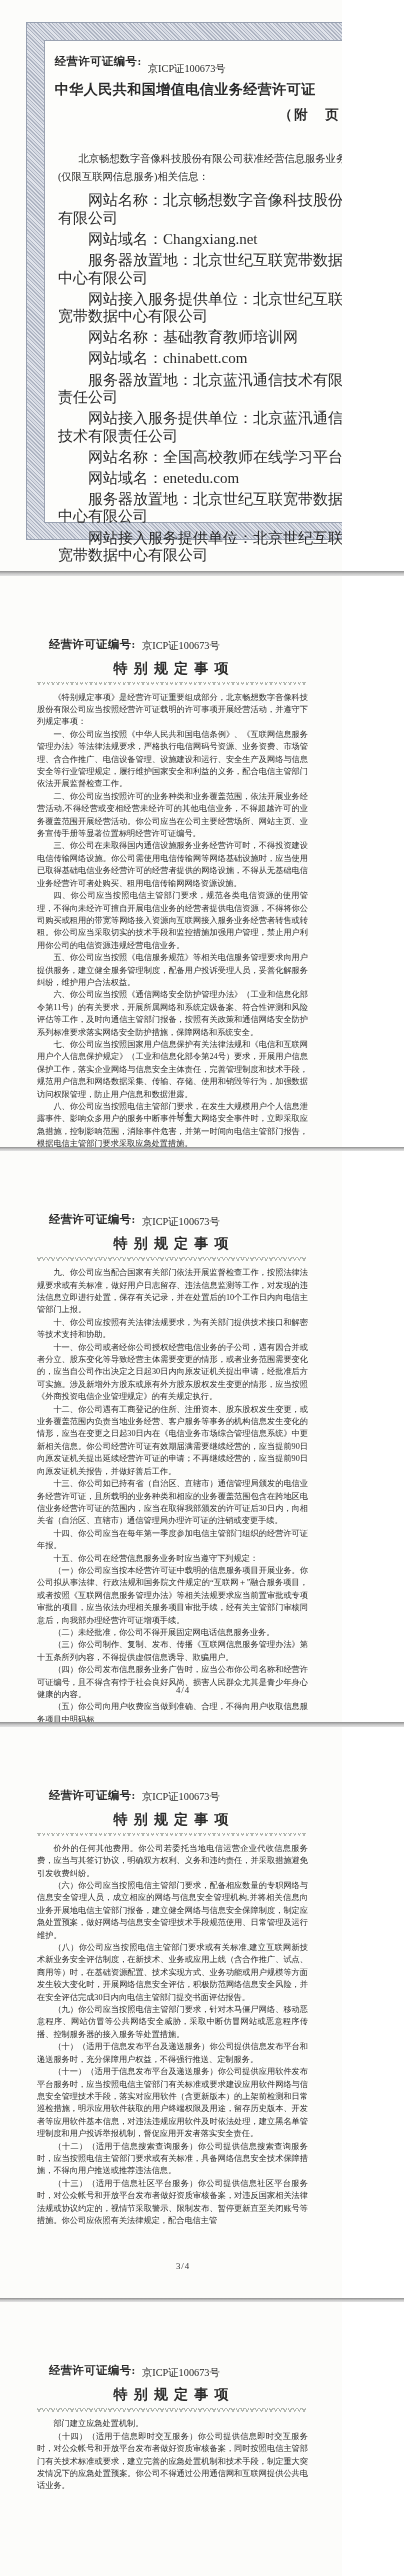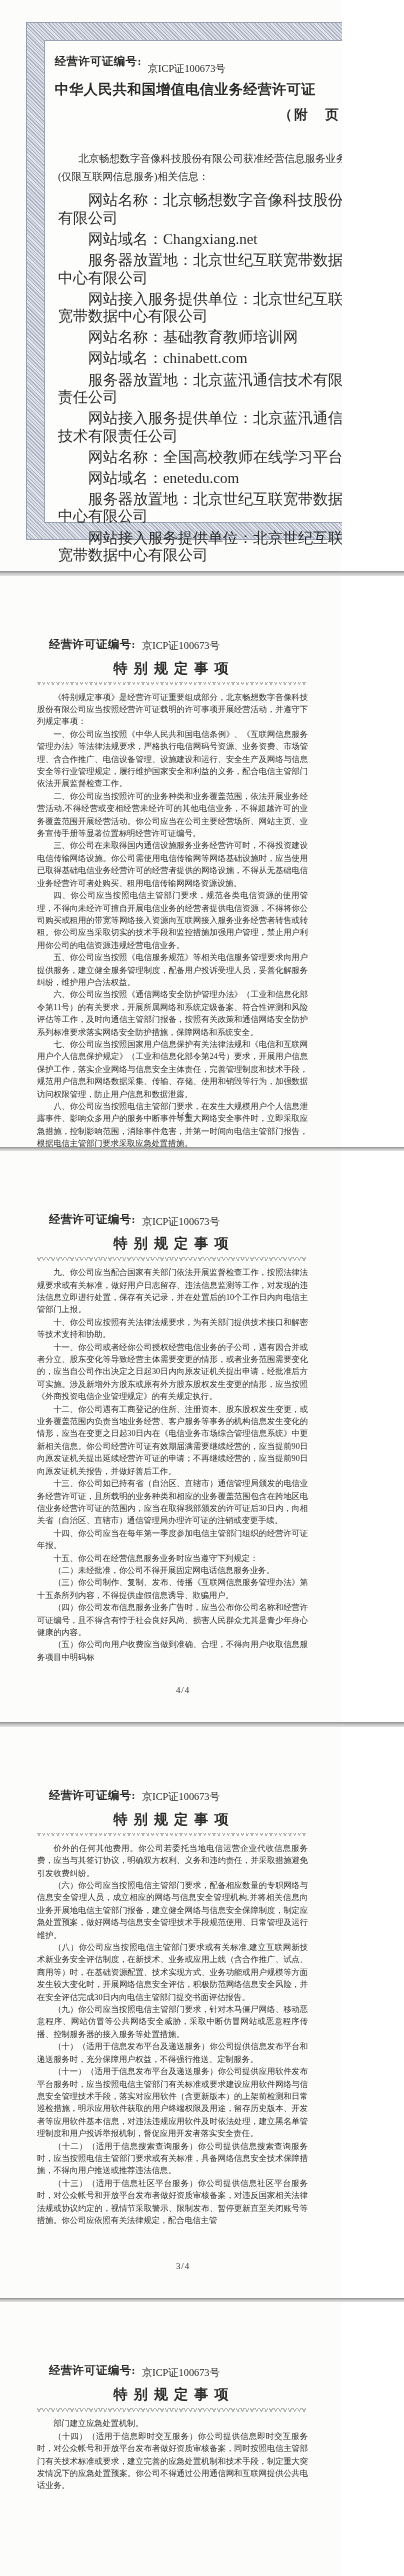--- a/index.html
+++ b/index.html
@@ -193,20 +193,21 @@
     <h2 class="sp-title">特别规定事项</h2>
     <div class="zigzag"></div>
     <div class="sp-body">
           <p class="sp-para">九、你公司应当配合国家有关部门依法开展监督检查工作，按照法律法规要求或有关标准，做好用户日志留存、违法信息监测等工作，对发现的违法信息立即进行处置，保存有关记录，并在处置后的10个工作日内向电信主管部门上报。</p>
           <p class="sp-para">十、你公司应按照有关法律法规要求，为有关部门提供技术接口和解密等技术支持和协助。</p>
           <p class="sp-para">十一、你公司或者经你公司授权经营电信业务的子公司，遇有因合并或者分立、股东变化等导致经营主体需要变更的情形，或者业务范围需要变化的，应当自公司作出决定之日起30日内向原发证机关提出申请，经批准后方可实施。涉及新增外方股东或原有外方股东股权发生变更的情形，应当按照《外商投资电信企业管理规定》的有关规定执行。</p>
           <p class="sp-para">十二、你公司遇有工商登记的住所、注册资本、股东股权发生变更，或业务覆盖范围内负责当地业务经营、客户服务等事务的机构信息发生变化的情形，应当在变更之日起30日内在《电信业务市场综合管理信息系统》中更新相关信息。你公司经营许可证有效期届满需要继续经营的，应当提前90日向原发证机关提出延续经营许可证的申请；不再继续经营的，应当提前90日向原发证机关报告，并做好善后工作。</p>
           <p class="sp-para">十三、你公司如已持有省（自治区、直辖市）通信管理局颁发的电信业务经营许可证，且所载明的业务种类和相应的业务覆盖范围包含在跨地区电信业务经营许可证的范围内，应当在取得我部颁发的许可证后30日内，向相关省（自治区、直辖市）通信管理局办理许可证的注销或变更手续。</p>
           <p class="sp-para">十四、你公司应当在每年第一季度参加电信主管部门组织的经营许可证年报。</p>
           <p class="sp-para">十五、你公司在经营信息服务业务时应当遵守下列规定：</p>
+          <p class="sp-para">（一）你公司应当按本经营许可证中载明的信息服务项目开展业务。你公司拟从事法律、行政法规和国务院文件规定的“互联网＋”融合服务项目，或者按照《互联网信息服务管理办法》等相关法规要求应当前置审批或专项审批的项目，应当依法办理相关服务项目审批手续，经有关主管部门审核同意后，向我部办理经营许可证增项手续。</p>
           <p class="sp-para">（二）未经批准，你公司不得开展固定网电话信息服务业务。</p>
           <p class="sp-para">（三）你公司制作、复制、发布、传播《互联网信息服务管理办法》第十五条所列内容，不得提供虚假信息诱导、欺骗用户。</p>
           <p class="sp-para">（四）你公司发布信息服务业务广告时，应当公布你公司名称和经营许可证编号，且不得含有悖于社会良好风尚、损害人民群众尤其是青少年身心健康的内容。</p>
           <p class="sp-para">（五）你公司向用户收费应当做到准确、合理，不得向用户收取信息服务项目中明码标</p>
         </div>
     <div class="page-number">4/4</div>
   </section>
 
   <div class="divider"></div>
   <section class="page special-page">

